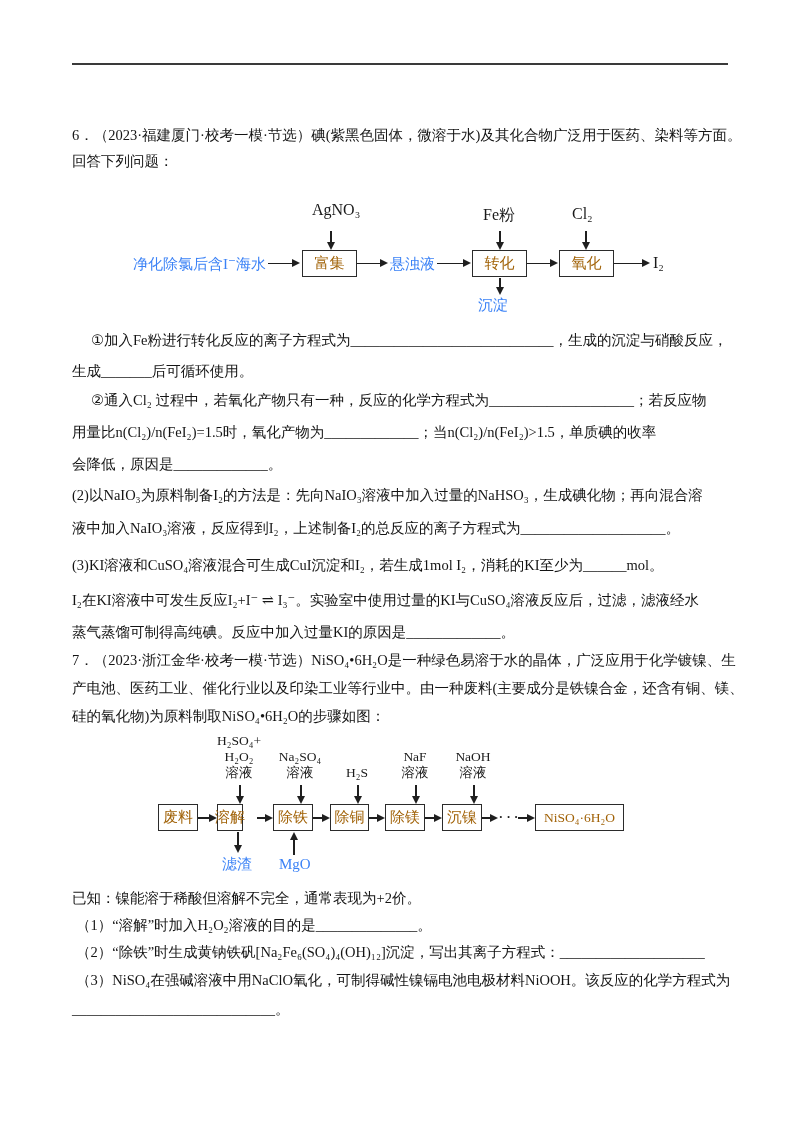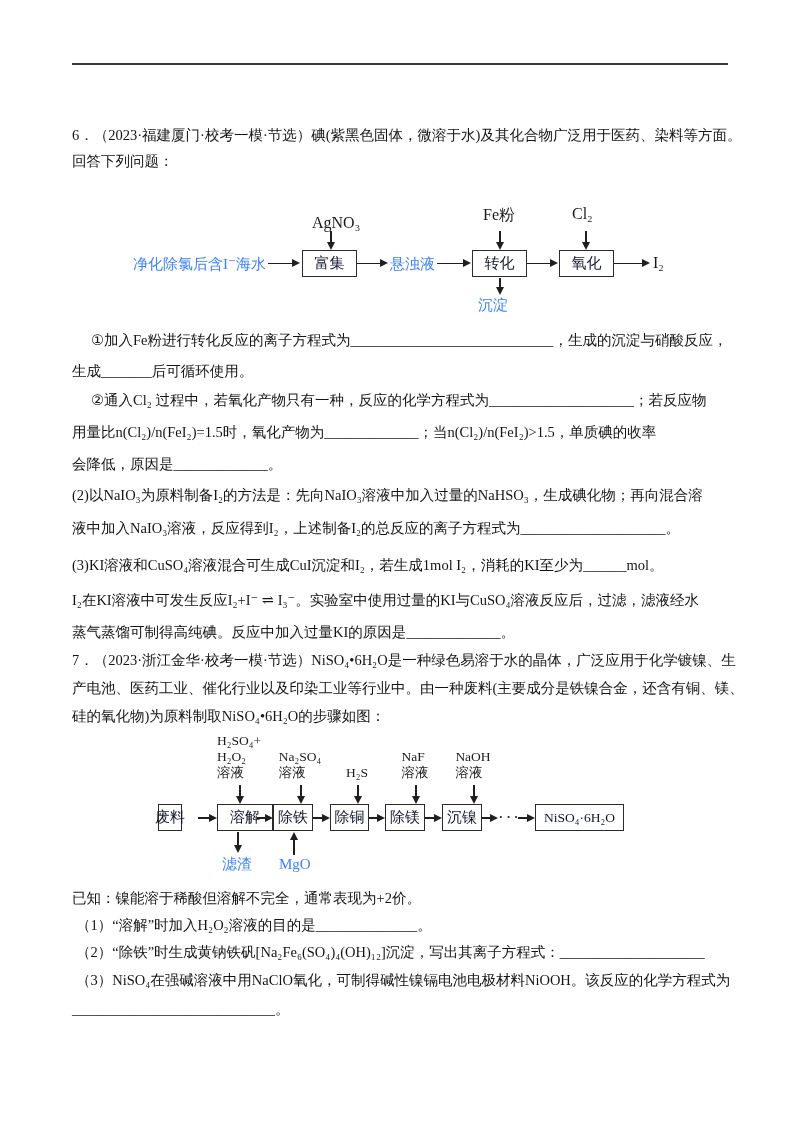--- a/index.html
+++ b/index.html
@@ -5,26 +5,26 @@
   html,body{margin:0;padding:0;background:#fff;}
   .page{
     position:relative;width:800px;height:1132px;background:#ffffff;overflow:hidden;
     font-family:"Liberation Serif","DejaVu Serif","DejaVu Sans",serif;color:#111;
   }
   .topline{position:absolute;left:72px;top:63px;width:656px;height:2.4px;background:#3a3a3a;}
   .ln{position:absolute;font-size:14.5px;line-height:19px;white-space:pre;color:#141414;}
   .flow{position:absolute;left:0;width:800px;}
   .fbox{
     position:absolute;box-sizing:border-box;border:1.7px solid #2b2b2b;height:27px;
-    display:flex;align-items:center;justify-content:center;font-size:15px;color:#0f172a;
+    display:flex;align-items:center;justify-content:center;font-size:15px;color:#a16207;
     background:#fff;white-space:nowrap;
   }
   .flbl{position:absolute;font-size:16px;white-space:nowrap;color:#1a1a1a;}
   .flbl-s{position:absolute;font-size:15px;white-space:nowrap;color:#3b82f6;}
-  .stack{position:absolute;font-size:13.5px;line-height:16px;white-space:nowrap;color:#1a1a1a;}
+  .stack{position:absolute;text-align:center;font-size:13.5px;line-height:16px;white-space:nowrap;color:#1a1a1a;}
   .arr-r{position:absolute;height:1.7px;background:#1f1f1f;}
   .arr-r::after{content:"";position:absolute;right:-7px;top:50%;transform:translateY(-50%);
     width:0;height:0;border-top:4px solid transparent;border-bottom:4px solid transparent;border-left:8px solid #1f1f1f;}
   .arr-d{position:absolute;width:1.7px;background:#1f1f1f;}
   .arr-d::after{content:"";position:absolute;bottom:-7px;left:50%;transform:translateX(-50%);
     width:0;height:0;border-left:4px solid transparent;border-right:4px solid transparent;border-top:8px solid #1f1f1f;}
   .arr-u{position:absolute;width:1.7px;background:#1f1f1f;}
   .arr-u::before{content:"";position:absolute;top:-7px;left:50%;transform:translateX(-50%);
     width:0;height:0;border-left:4px solid transparent;border-right:4px solid transparent;border-bottom:8px solid #1f1f1f;}
   .dots{position:absolute;font-size:17px;letter-spacing:2px;color:#1a1a1a;}
@@ -34,21 +34,21 @@
 
 <div class="page">
 
   <div class="topline"></div>
 
 
   <div class="ln" style="top:126px;left:72px;">6．（2023·福建厦门·校考一模·节选）碘(紫黑色固体，微溶于水)及其化合物广泛用于医药、染料等方面。</div>
   <div class="ln" style="top:152px;left:72px;">回答下列问题：</div>
 
   <div class="flow" style="top:200px;height:126px;">
-    <div class="flbl" style="top:14px;left:312px;text-align:center;">AgNO₃</div>
+    <div class="flbl" style="top:1px;left:312px;text-align:center;">AgNO₃</div>
     <div class="flbl" style="top:5px;left:483px;">Fe粉</div>
     <div class="flbl" style="top:5px;left:572px;">Cl₂</div>
 
     <div class="arr-d" style="left:330px;top:31px;height:12px;"></div>
     <div class="arr-d" style="left:499px;top:31px;height:12px;"></div>
     <div class="arr-d" style="left:585px;top:31px;height:12px;"></div>
 
     <div class="flbl-s" style="top:55px;left:133px;">净化除氯后含I⁻海水</div>
     <div class="arr-r" style="left:268px;top:62.5px;width:25px;"></div>
     <div class="fbox" style="left:302px;top:50px;width:55px;">富集</div>
@@ -101,23 +101,23 @@
       <div>NaOH</div>
       <div>溶液</div>
     </div>
 
     <div class="arr-d" style="left:239px;top:57px;height:12px;"></div>
     <div class="arr-d" style="left:300px;top:57px;height:12px;"></div>
     <div class="arr-d" style="left:357px;top:57px;height:12px;"></div>
     <div class="arr-d" style="left:415px;top:57px;height:12px;"></div>
     <div class="arr-d" style="left:473px;top:57px;height:12px;"></div>
 
-    <div class="fbox" style="left:158px;top:76px;width:24px;font-family:Liberation Serif, serif;">废料</div>
+    <div class="fbox" style="left:158px;top:76px;width:40px;font-family:Liberation Serif, serif;">废料</div>
     <div class="arr-r" style="left:198px;top:89px;width:12px;"></div>
-    <div class="fbox" style="left:217px;top:76px;width:56px;">溶解</div>
+    <div class="fbox" style="left:217px;top:76px;width:26px;">溶解</div>
     <div class="arr-r" style="left:257px;top:89px;width:9px;"></div>
     <div class="fbox" style="left:273px;top:76px;width:40px;">除铁</div>
     <div class="arr-r" style="left:313px;top:89px;width:10px;"></div>
     <div class="fbox" style="left:330px;top:76px;width:39px;">除铜</div>
     <div class="arr-r" style="left:369px;top:89px;width:9px;"></div>
     <div class="fbox" style="left:385px;top:76px;width:40px;font-family:Liberation Serif, serif;">除镁</div>
     <div class="arr-r" style="left:425px;top:89px;width:10px;"></div>
     <div class="fbox" style="left:442px;top:76px;width:40px;">沉镍</div>
     <div class="arr-r" style="left:482px;top:89px;width:9px;"></div>
     <div class="dots" style="left:498px;top:80px;">···</div>

